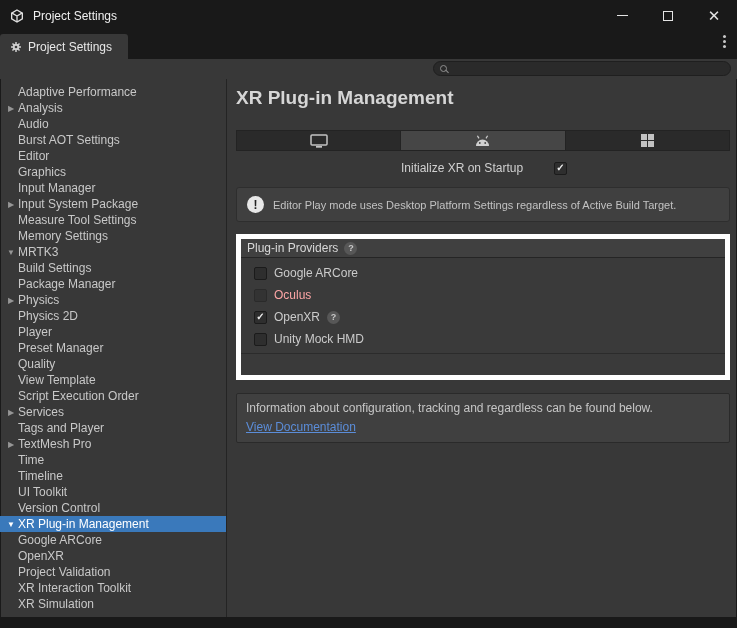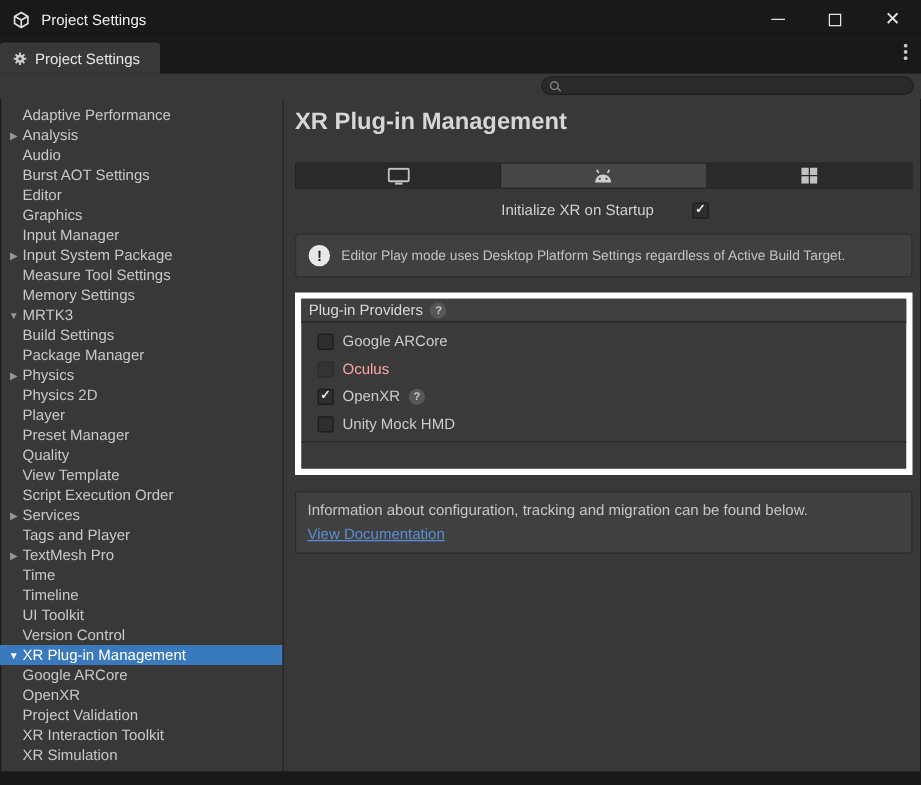--- a/index.html
+++ b/index.html
@@ -348,19 +348,19 @@
         </div>
         <div class="prow">
           <span class="checkbox"></span>
           <span class="plabel">Unity Mock HMD</span>
         </div>
       </div>
       <div class="prov-footer"></div>
     </div>
 
     <div class="docbox">
-      <div>Information about configuration, tracking and migration can be found below.</div>
+      <div>Information about configuration, tracking and regardless can be found below.</div>
       <a class="doclink">View Documentation</a>
     </div>
   </div>
 </div>
 
 <div class="bottombar"></div>
 
 </body></html>

